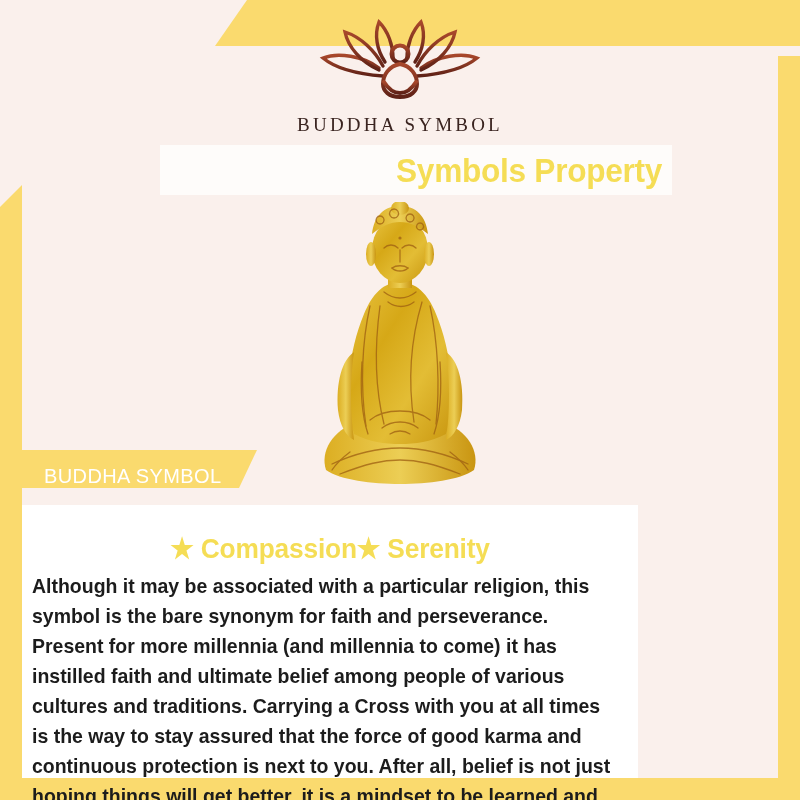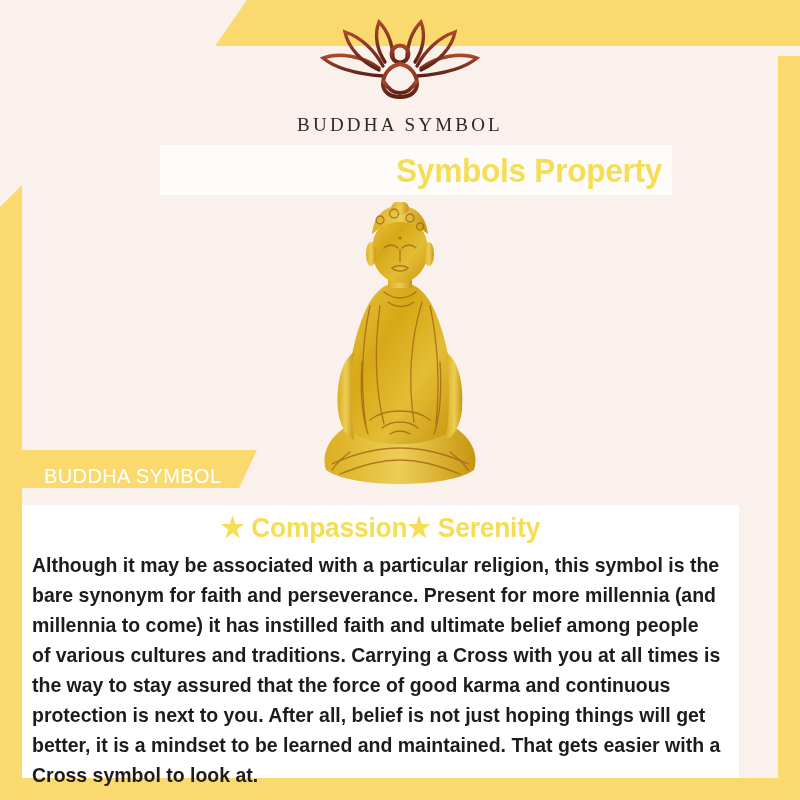--- a/index.html
+++ b/index.html
@@ -66,24 +66,24 @@
     clip-path:polygon(0 0,100% 0,calc(100% - 18px) 100%,0 100%);
     display:flex;align-items:flex-end;
   }
   .symbol-tag-label{
     color:#ffffff;font-size:20px;font-weight:400;
     letter-spacing:0.4px;margin-left:22px;
   }
 
   
   .content{
-    position:absolute;top:505px;left:22px;width:717px;height:273px;
+    position:absolute;top:505px;left:22px;width:616px;height:273px;
     background:#ffffff;
     box-sizing:border-box;
-    padding:6px 10px 0 10px;
+    padding:27px 10px 0 10px;
   }
   .headline{
     text-align:center;
     font-family:"Liberation Sans Narrow","Liberation Sans",sans-serif;
     font-weight:bold;font-size:28px;color:#f5dd55;
     letter-spacing:-0.2px;white-space:nowrap;
     transform:scaleX(0.94);
     margin:0 0 6px 0;
   }
   .body-text{

